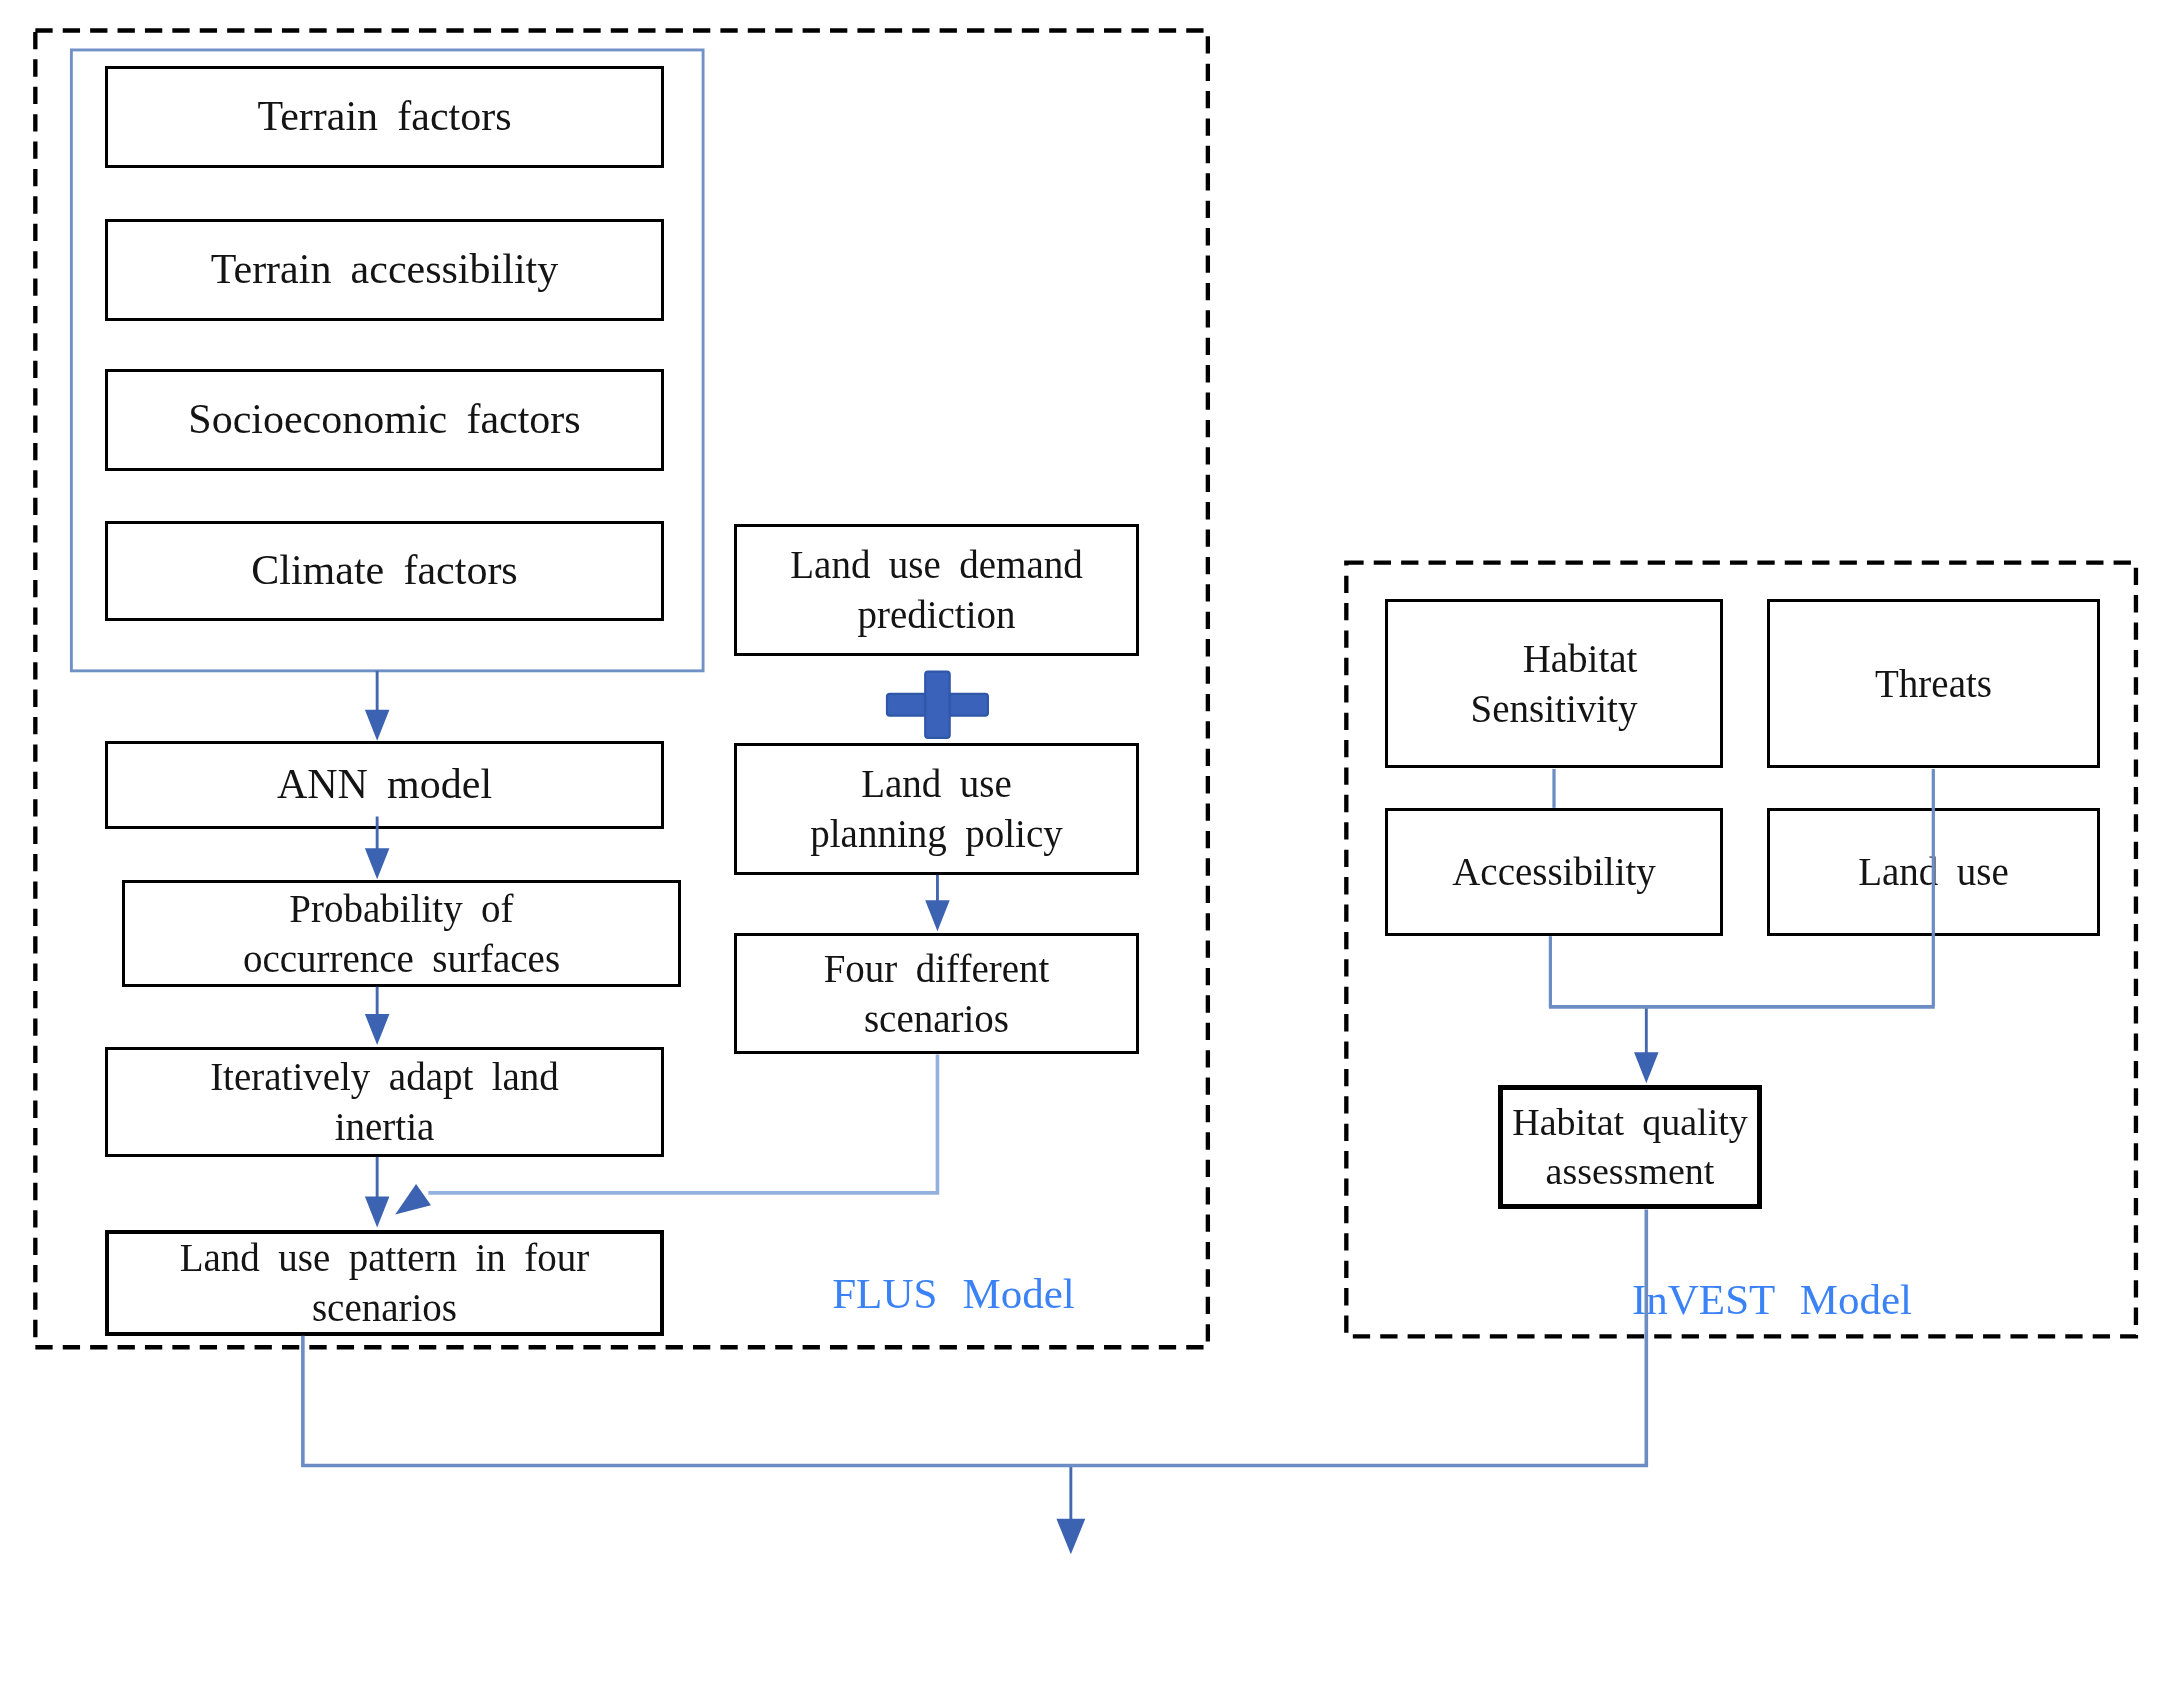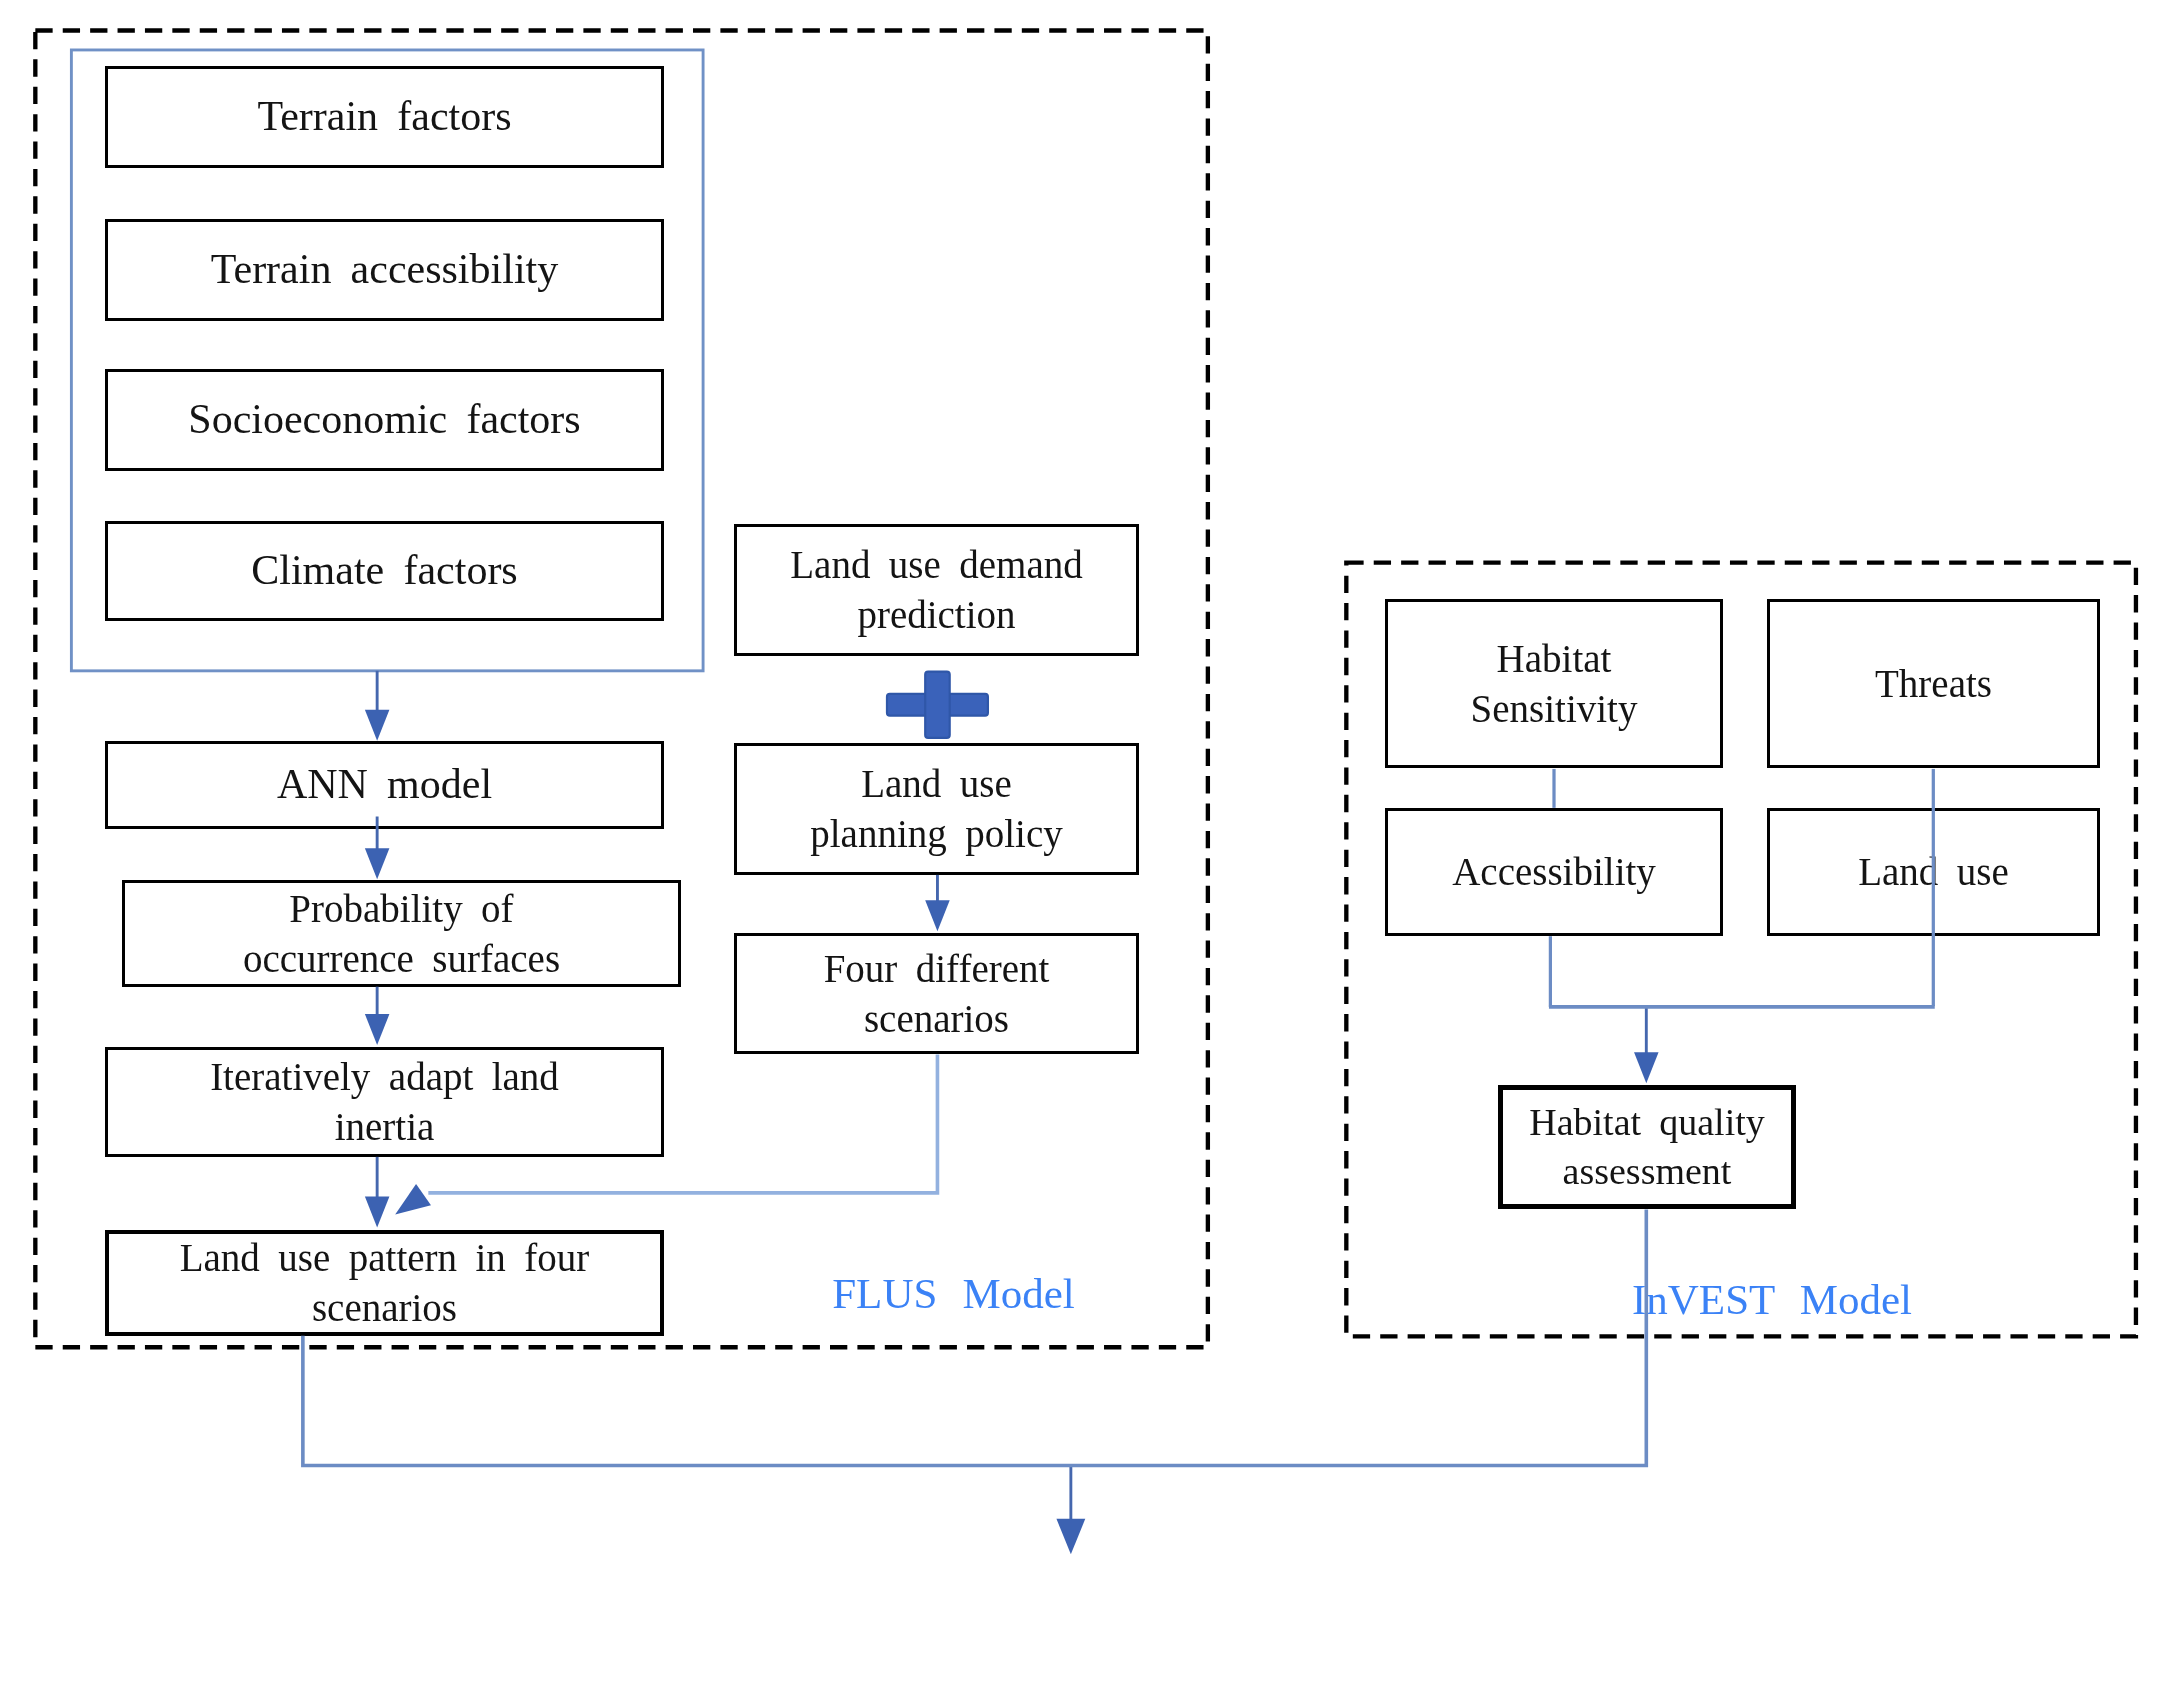--- a/index.html
+++ b/index.html
@@ -101,26 +101,26 @@
   <div class="box" style="left:105px;top:1230px;width:559px;height:106px;font-size:39px;border-width:4.3px;">Land use pattern in four
 scenarios</div>
 
   <div class="box" style="left:734px;top:524px;width:405px;height:132px;font-size:39px;">Land use demand
 prediction</div>
   <div class="box" style="left:734px;top:743px;width:405px;height:132px;font-size:39px;">Land use
 planning policy</div>
   <div class="box" style="left:734px;top:933px;width:405px;height:121px;font-size:39px;">Four different
 scenarios</div>
 
-  <div class="box" style="left:1385px;top:599px;width:338px;height:169px;font-size:39px;">Habitat
+  <div class="box" style="left:1385px;top:599px;width:338px;height:169px;font-size:39px;text-align:right;">Habitat
 Sensitivity</div>
   <div class="box" style="left:1767px;top:599px;width:333px;height:169px;font-size:39px;">Threats</div>
   <div class="box" style="left:1385px;top:808px;width:338px;height:128px;font-size:39px;">Accessibility</div>
   <div class="box" style="left:1767px;top:808px;width:333px;height:128px;font-size:39px;">Land use</div>
-  <div class="box" style="left:1498px;top:1085px;width:298px;height:124px;font-size:38px;border-width:5px;">Habitat quality
+  <div class="box" style="left:1498px;top:1085px;width:264px;height:124px;font-size:38px;border-width:5px;">Habitat quality
 assessment</div>
 
   <div class="model-label" style="left:737px;top:1269px;width:433px;">FLUS Model</div>
   <div class="model-label" style="left:1632px;top:1275px;width:404px;text-align:left;">InVEST Model</div>
 
 
 </div>
 
 
 </body></html>

